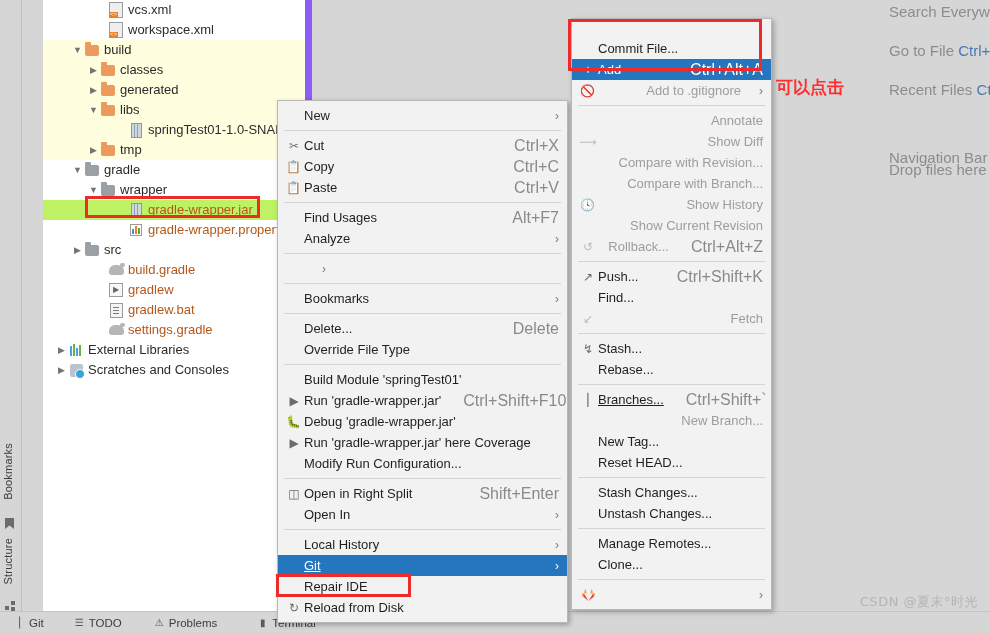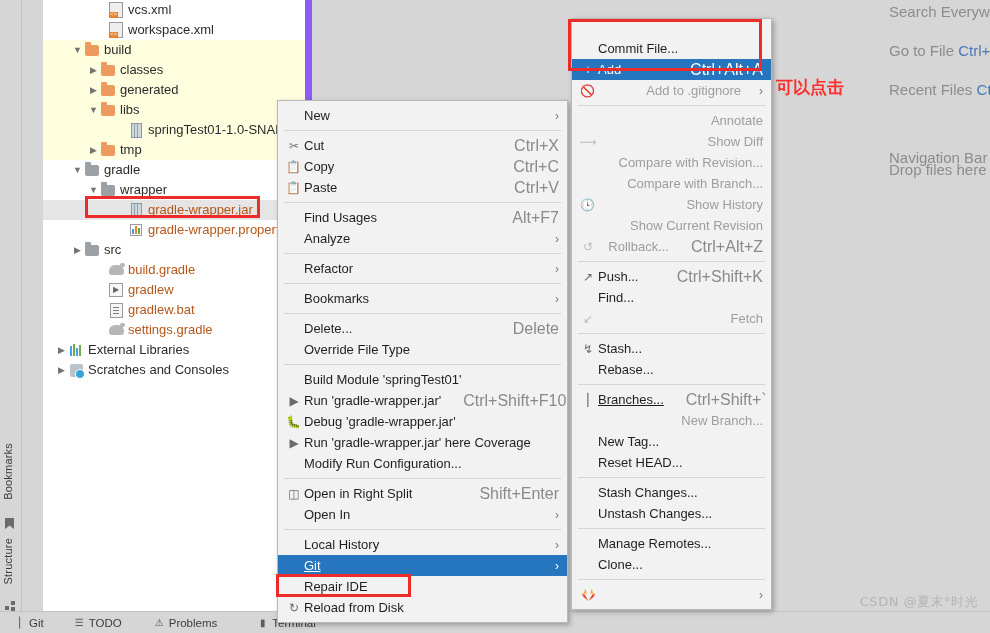--- a/index.html
+++ b/index.html
@@ -53,21 +53,21 @@
   }
   .tree-row {
     position: relative;
     height: 20px;
     line-height: 20px;
     white-space: nowrap;
     display: flex;
     align-items: center;
   }
   .tree-row.hl-yellow { background: #ffffe0; }
-  .tree-row.sel { background: #e5e5e5; }
+  .tree-row.sel { background: #bef264; }
   .arrow {
     width: 13px; min-width: 13px;
     text-align: center;
     color: #737373;
     font-size: 9px;
     display: inline-block;
   }
   .ic {
     width: 16px; min-width: 16px; height: 16px;
     display: inline-flex; align-items: center; justify-content: center;
@@ -537,21 +537,20 @@
     </div>
     <div class="mi">
       <span class="m-ic"></span>
       <span class="m-label">Analyze</span>
       <span class="m-sub">›</span>
     </div>
     <div class="sep"></div>
 
     <div class="mi">
       <span class="m-ic"></span>
-      <span class="m-label">Refactor</span>
       <span class="m-sub">›</span>
     </div>
     <div class="sep"></div>
 
     <div class="mi">
       <span class="m-ic"></span>
       <span class="m-label">Bookmarks</span>
       <span class="m-sub">›</span>
     </div>
     <div class="sep"></div>

